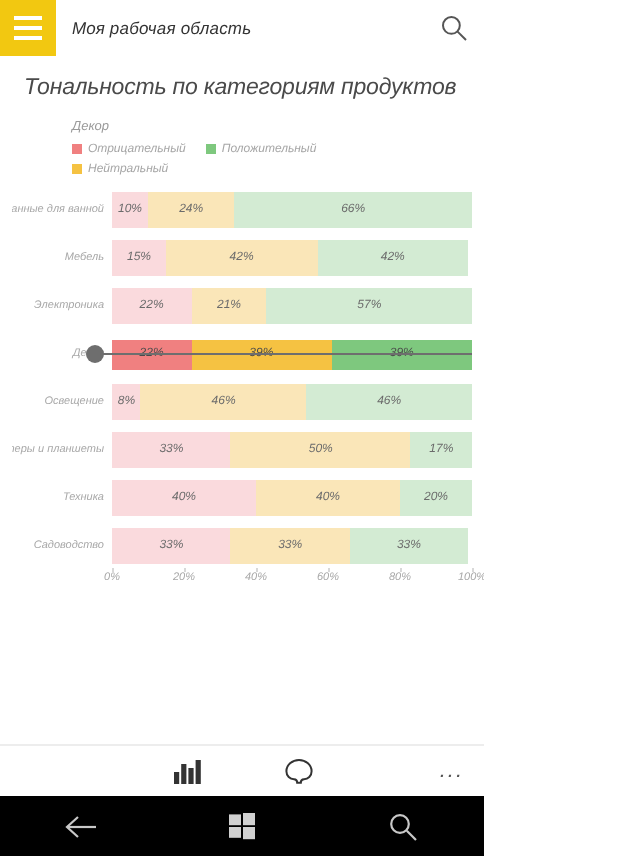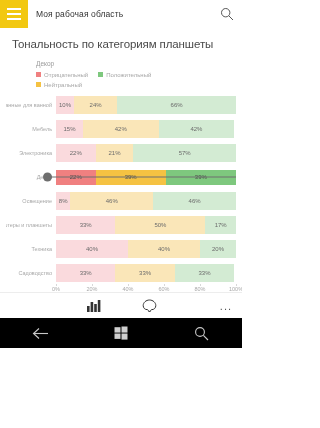--- a/index.html
+++ b/index.html
@@ -2,21 +2,21 @@
 <html><head>
 <meta charset="utf-8">
 <style>
   * { box-sizing: border-box; margin: 0; padding: 0; }
   html, body {
     width: 242px; height: 428px;
     background: #ffffff;
     font-family: "Liberation Sans", sans-serif;
     overflow: hidden;
   }
-  .phone { position: relative; width: 242px; height: 348px; background:#fff; }
+  .phone { position: relative; width: 242px; height: 428px; background:#fff;font-style:italic; }
 
   
   .appbar { height: 28px; display:flex; align-items:center; background:#ffffff; }
   .hamburger {
     width: 28px; height: 28px; background:#f2c811;
     display:flex; flex-direction:column; align-items:center; justify-content:center; gap:3px;
   }
   .hamburger span { display:block; width:14px; height:2px; background:#ffffff; }
   .ws-title {
     flex:1; padding-left:8px; font-size:8.5px; color:#333; letter-spacing:.1px;
@@ -112,21 +112,21 @@
     </div>
     <div class="ws-title">Моя рабочая область</div>
     <div class="search-btn">
       <svg width="14" height="14" viewBox="0 0 14 14">
         <circle cx="5.7" cy="5.7" r="4.2" fill="none" stroke="#555" stroke-width="1"></circle>
         <line x1="8.8" y1="8.8" x2="13" y2="13" stroke="#555" stroke-width="1"></line>
       </svg>
     </div>
   </div>
 
-  <div class="report-title">Тональность по категориям планшеты</div>
+  <div class="report-title">Тональность по категориям продуктов</div>
 
   <div class="visual">
 
     <div class="vis-title">Декор</div>
 
     <div class="legend">
       <div class="legend-row">
         <div class="legend-item">
           <span class="legend-swatch" style="background:#f08080"></span>
           <span class="legend-label">Отрицательный</span>

